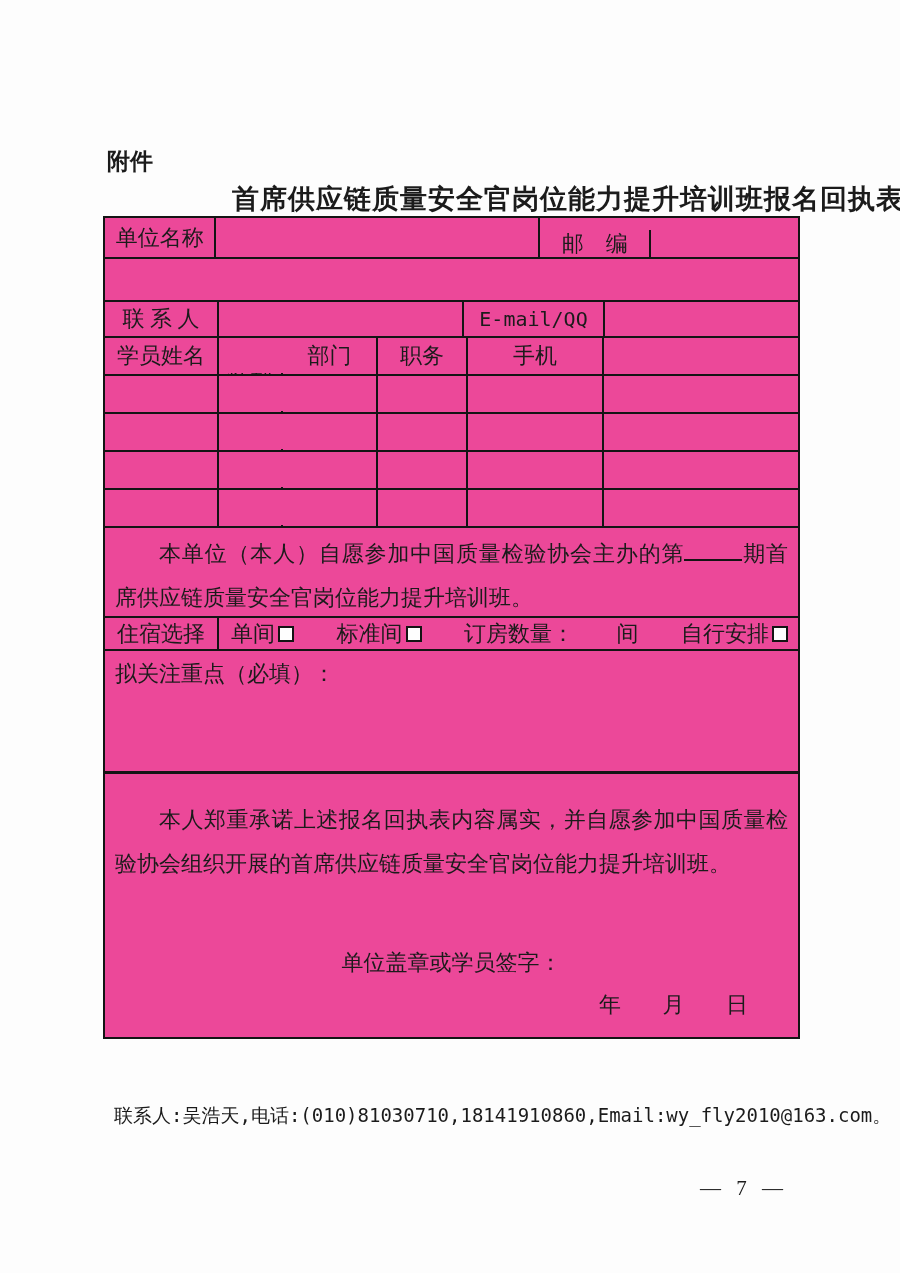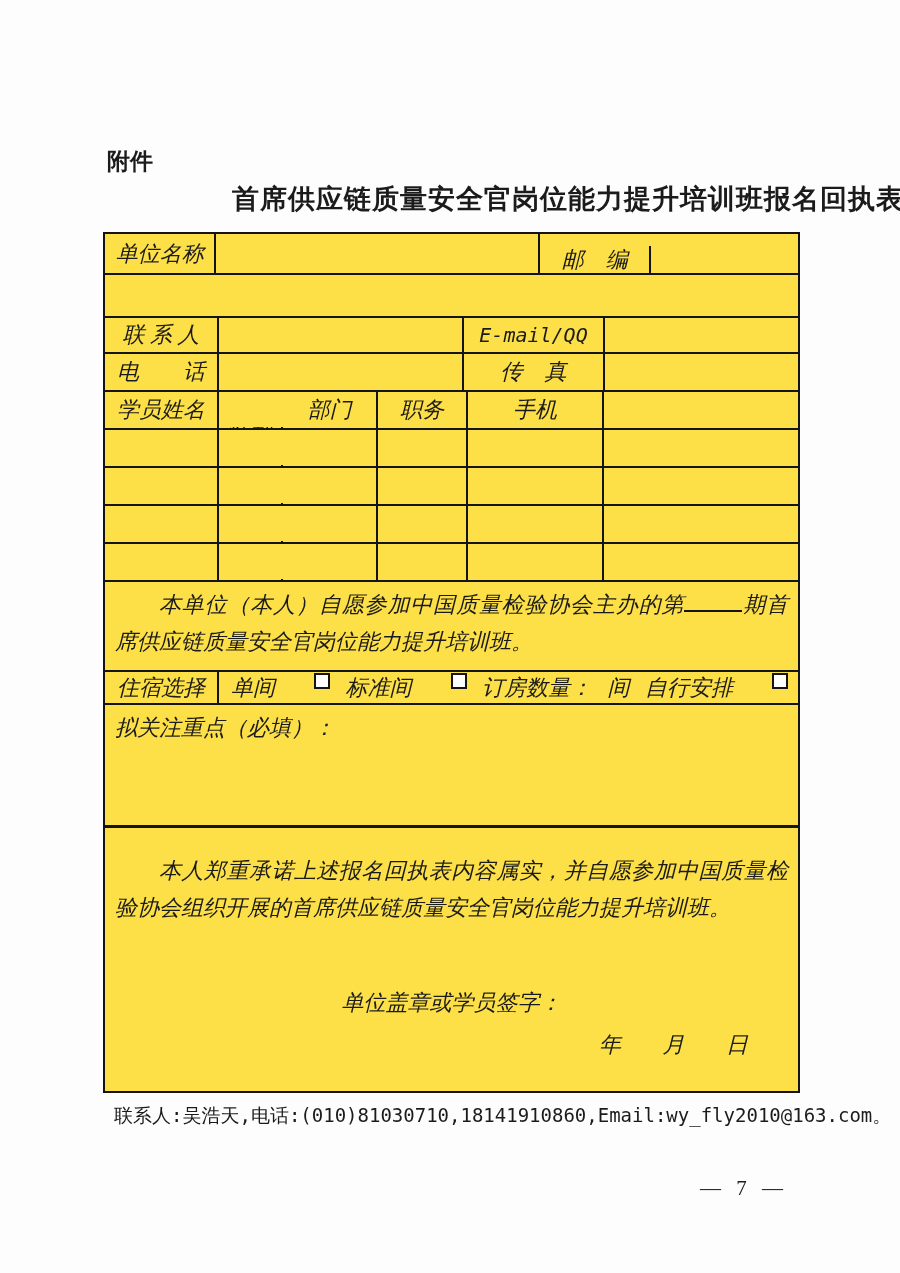--- a/index.html
+++ b/index.html
@@ -17,22 +17,22 @@
     font-size: 23px; font-weight: bold;
     font-family: "Liberation Sans", sans-serif;
   }
   .doc-title {
     position: absolute; left: 4px; top: 181px; width: 900px;
     text-align: right; font-size: 27px; font-weight: bold;
     font-family: "Liberation Sans", sans-serif; letter-spacing: 1px;
   }
 
   .form-table {
-    position: absolute; left: 103px; top: 232px; width: 697px;
-    border: 2px solid #141414; background: #fde047; font-style: italic;
+    position: absolute; left: 103px; top: 216px; width: 697px;
+    border: 2px solid #141414; background: #ec4899;
   }
   .row { display: flex; border-bottom: 2px solid #141414; }
   .row.no-bb { border-bottom: none; }
   .row.thick-top { border-top: 1px solid #141414; }
   .cell {
     border-right: 2px solid #141414;
     display: flex; align-items: center;
     font-size: 22px; overflow: hidden;
   }
   .cell.last { border-right: none; }
@@ -50,33 +50,33 @@
   .w-r3b2{ width: 193px; }
   .w-s1{ width: 114px; } .w-s2{ width: 64px; margin-top: 35px; } .w-s3{ width: 95px; }
   .w-s4{ width: 90px; }  .w-s5{ width: 136px; } .w-s6{ width: 194px; margin-top: 36px; }
 
   
   .h-r1 { height: 41px; } .h-r2 { height: 43px; }
   .h-r3 { height: 36px; } .h-r4 { height: 38px; }
   .h-hdr{ height: 38px; } .h-emp{ height: 38px; }
   .h-acc{ height: 33px; }
 
-  .para-section { padding: 4px 10px 0 10px; font-size: 22px; line-height: 37px; }
+  .para-section { padding: 4px 10px 0 10px; font-size: 22px; line-height: 44px; }
   .h-part { height: 90px; }
   .para-indent { text-indent: 2em; text-align: justify; }
   .blank-line {
     display: inline-block; width: 58px; height: 1em;
     border-bottom: 2px solid #141414; vertical-align: baseline;
   }
 
   .acc-content {
     display: flex; align-items: center; width: 100%;
     justify-content: space-between; padding: 0 10px 0 12px;
   }
-  .acc-item { display: flex; white-space: nowrap; gap: 36px; }
+  .acc-item { display: flex; align-items: center; white-space: nowrap; }
   .checkbox {
     display: inline-block; width: 16px; height: 16px;
     border: 2px solid #141414; margin-left: 3px; background: #fefefe;
   }
 
   .focus-section {
     height: 120px; display: block;
     padding: 8px 10px; font-size: 22px;
   }
 
@@ -118,26 +118,20 @@
       <div class="cell w-rest last"></div>
     </div>
 
     <div class="row h-r3">
       <div class="cell label w-a">联 系 人</div>
       <div class="cell w-r3b1"></div>
       <div class="cell label w-r3l2 mono">E-mail/QQ</div>
       <div class="cell w-r3b2 last"></div>
     </div>
 
-    <div class="row h-r4">
-      <div class="cell label w-a">电　　话</div>
-      <div class="cell w-r3b1"></div>
-      <div class="cell label w-r3l2">传　真</div>
-      <div class="cell w-r3b2 last"></div>
-    </div>
 
     <div class="row h-hdr">
       <div class="cell label w-s1">学员姓名</div>
       <div class="cell label w-s2">性别</div>
       <div class="cell label w-s3">部门</div>
       <div class="cell label w-s4">职务</div>
       <div class="cell label w-s5">手机</div>
       <div class="cell label w-s6 last">身份证号</div>
     </div>
 

